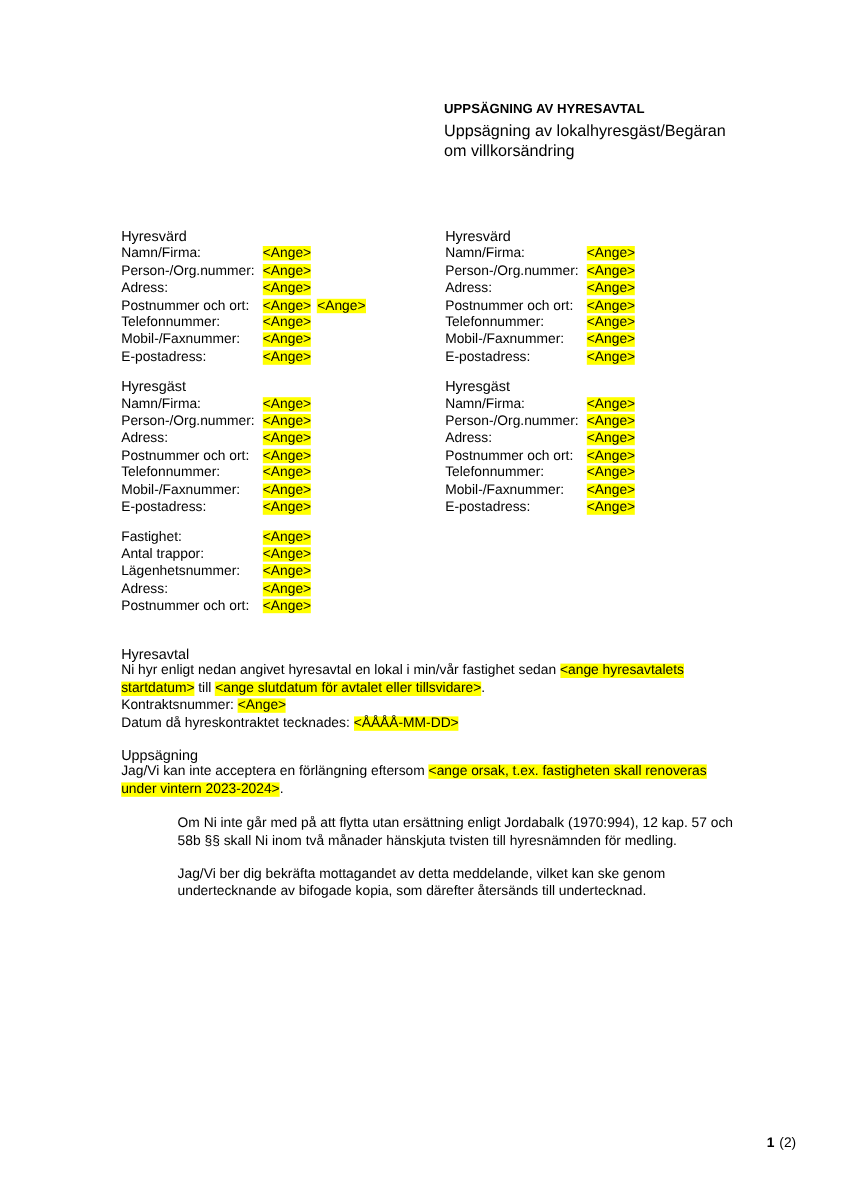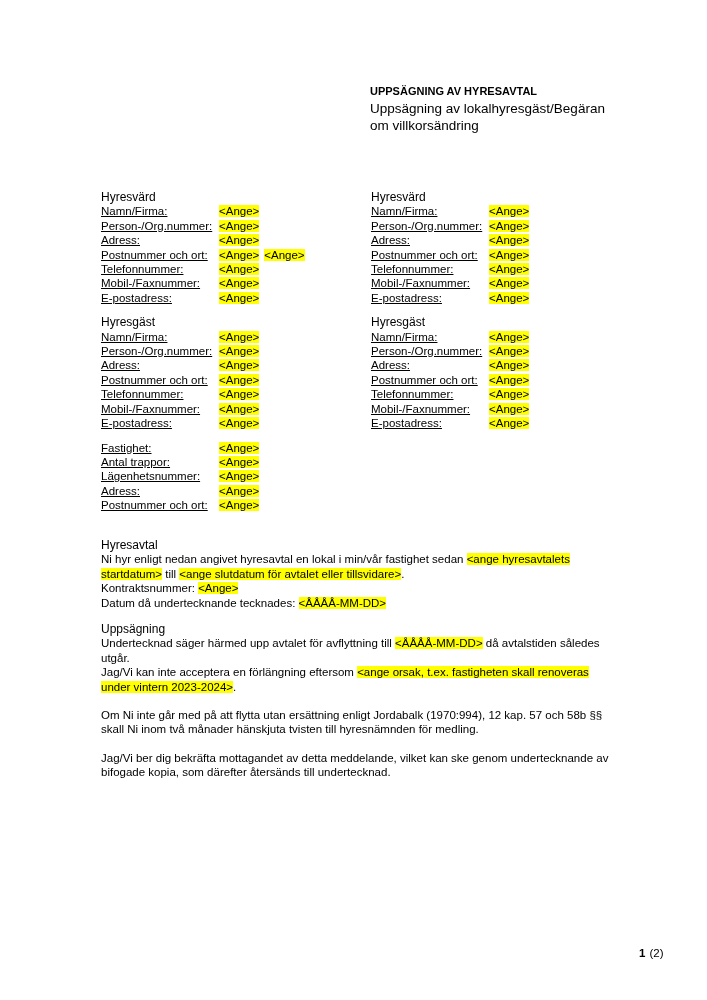--- a/index.html
+++ b/index.html
@@ -26,29 +26,29 @@
   .doc-subtitle { margin: 0; font-size: 13.5px; font-weight: normal; line-height: 17px; }
 
   
   .columns { position: absolute; left: 101px; top: 190px; width: 516px; }
   .col { position: absolute; top: 0; width: 262px; }
   .col-left { left: 0; }
   .col-right { left: 270px; }
   .contact-section { margin: 0 0 10px 0; }
   .sec-title { margin: 0; font-size: 12px; font-weight: normal; line-height: 14.4px; }
   .row { white-space: nowrap; }
-  .lbl { display: inline-block; width: 118px; text-decoration: underline; }
+  .lbl { display: inline-block; width: 118px; }
   .hl { background: var(--hl, #ffff00); }
   .vals .val + .val { margin-left: 5px; }
 
   
   .narrative { position: absolute; left: 101px; top: 538px; width: 518px; }
   .narrative p { margin: 0; }
   .text-section + .text-section { margin-top: 12px; }
-  .closing .para { margin-top: 14px; }
+  .closing .para { margin-top: 14px; margin-left: 47px; }
   .it { font-style: italic; }
 
   
   .page-number { position: absolute; left: 639px; top: 946px; font-size: 11.5px; }
   .page-number .num { font-weight: bold; }
   .page-number .count { margin-left: 4px; }
 </style>
 </head>
 <body>
 
@@ -134,29 +134,28 @@
   </div>
 
   <div class="narrative">
 
     <section class="text-section">
       <h2 class="sec-title">Hyresavtal</h2>
       <div class="paras">
 
       <p class="para"><span class="run">Ni hyr enligt nedan angivet hyresavtal en lokal i min/vår fastighet sedan </span><span class="run hl">&lt;ange hyresavtalets startdatum&gt;</span><span class="run"> till </span><span class="run hl">&lt;ange slutdatum för avtalet eller tillsvidare&gt;</span><span class="run">.</span></p>
           <p class="para"><span class="run">Kontraktsnummer: </span><span class="run hl">&lt;Ange&gt;</span></p>
-          <p class="para"><span class="run">Datum då undertecknande tecknades: </span><span class="run hl">&lt;ÅÅÅÅ-MM-DD&gt;</span></p>
+          <p class="para"><span class="run">Datum då hyreskontraktet tecknades: </span><span class="run hl">&lt;ÅÅÅÅ-MM-DD&gt;</span></p>
         </div>
     </section>
 
     <section class="text-section">
       <h2 class="sec-title">Uppsägning</h2>
       <div class="paras">
 
-      <p class="para"><span class="run">Undertecknad säger härmed upp avtalet för avflyttning till </span><span class="run hl">&lt;ÅÅÅÅ-MM-DD&gt;</span><span class="run"> då avtalstiden således utgår.</span></p>
           <p class="para"><span class="run">Jag/Vi kan inte acceptera en förlängning eftersom </span><span class="run hl">&lt;ange orsak, t.ex. fastigheten skall renoveras under vintern 2023-2024&gt;</span><span class="run">.</span></p>
         </div>
     </section>
 
     <div class="closing">
 
     <p class="para"><span class="run">Om Ni inte går med på att flytta utan ersättning enligt Jordabalk (1970:994), 12 kap. 57 och 58b §§ skall Ni inom två månader hänskjuta tvisten till hyresnämnden för medling.</span></p>
         <p class="para"><span class="run">Jag/Vi ber dig bekräfta mottagandet av detta meddelande, vilket kan ske genom undertecknande av bifogade kopia, som därefter återsänds till undertecknad.</span></p>
       </div>
 

